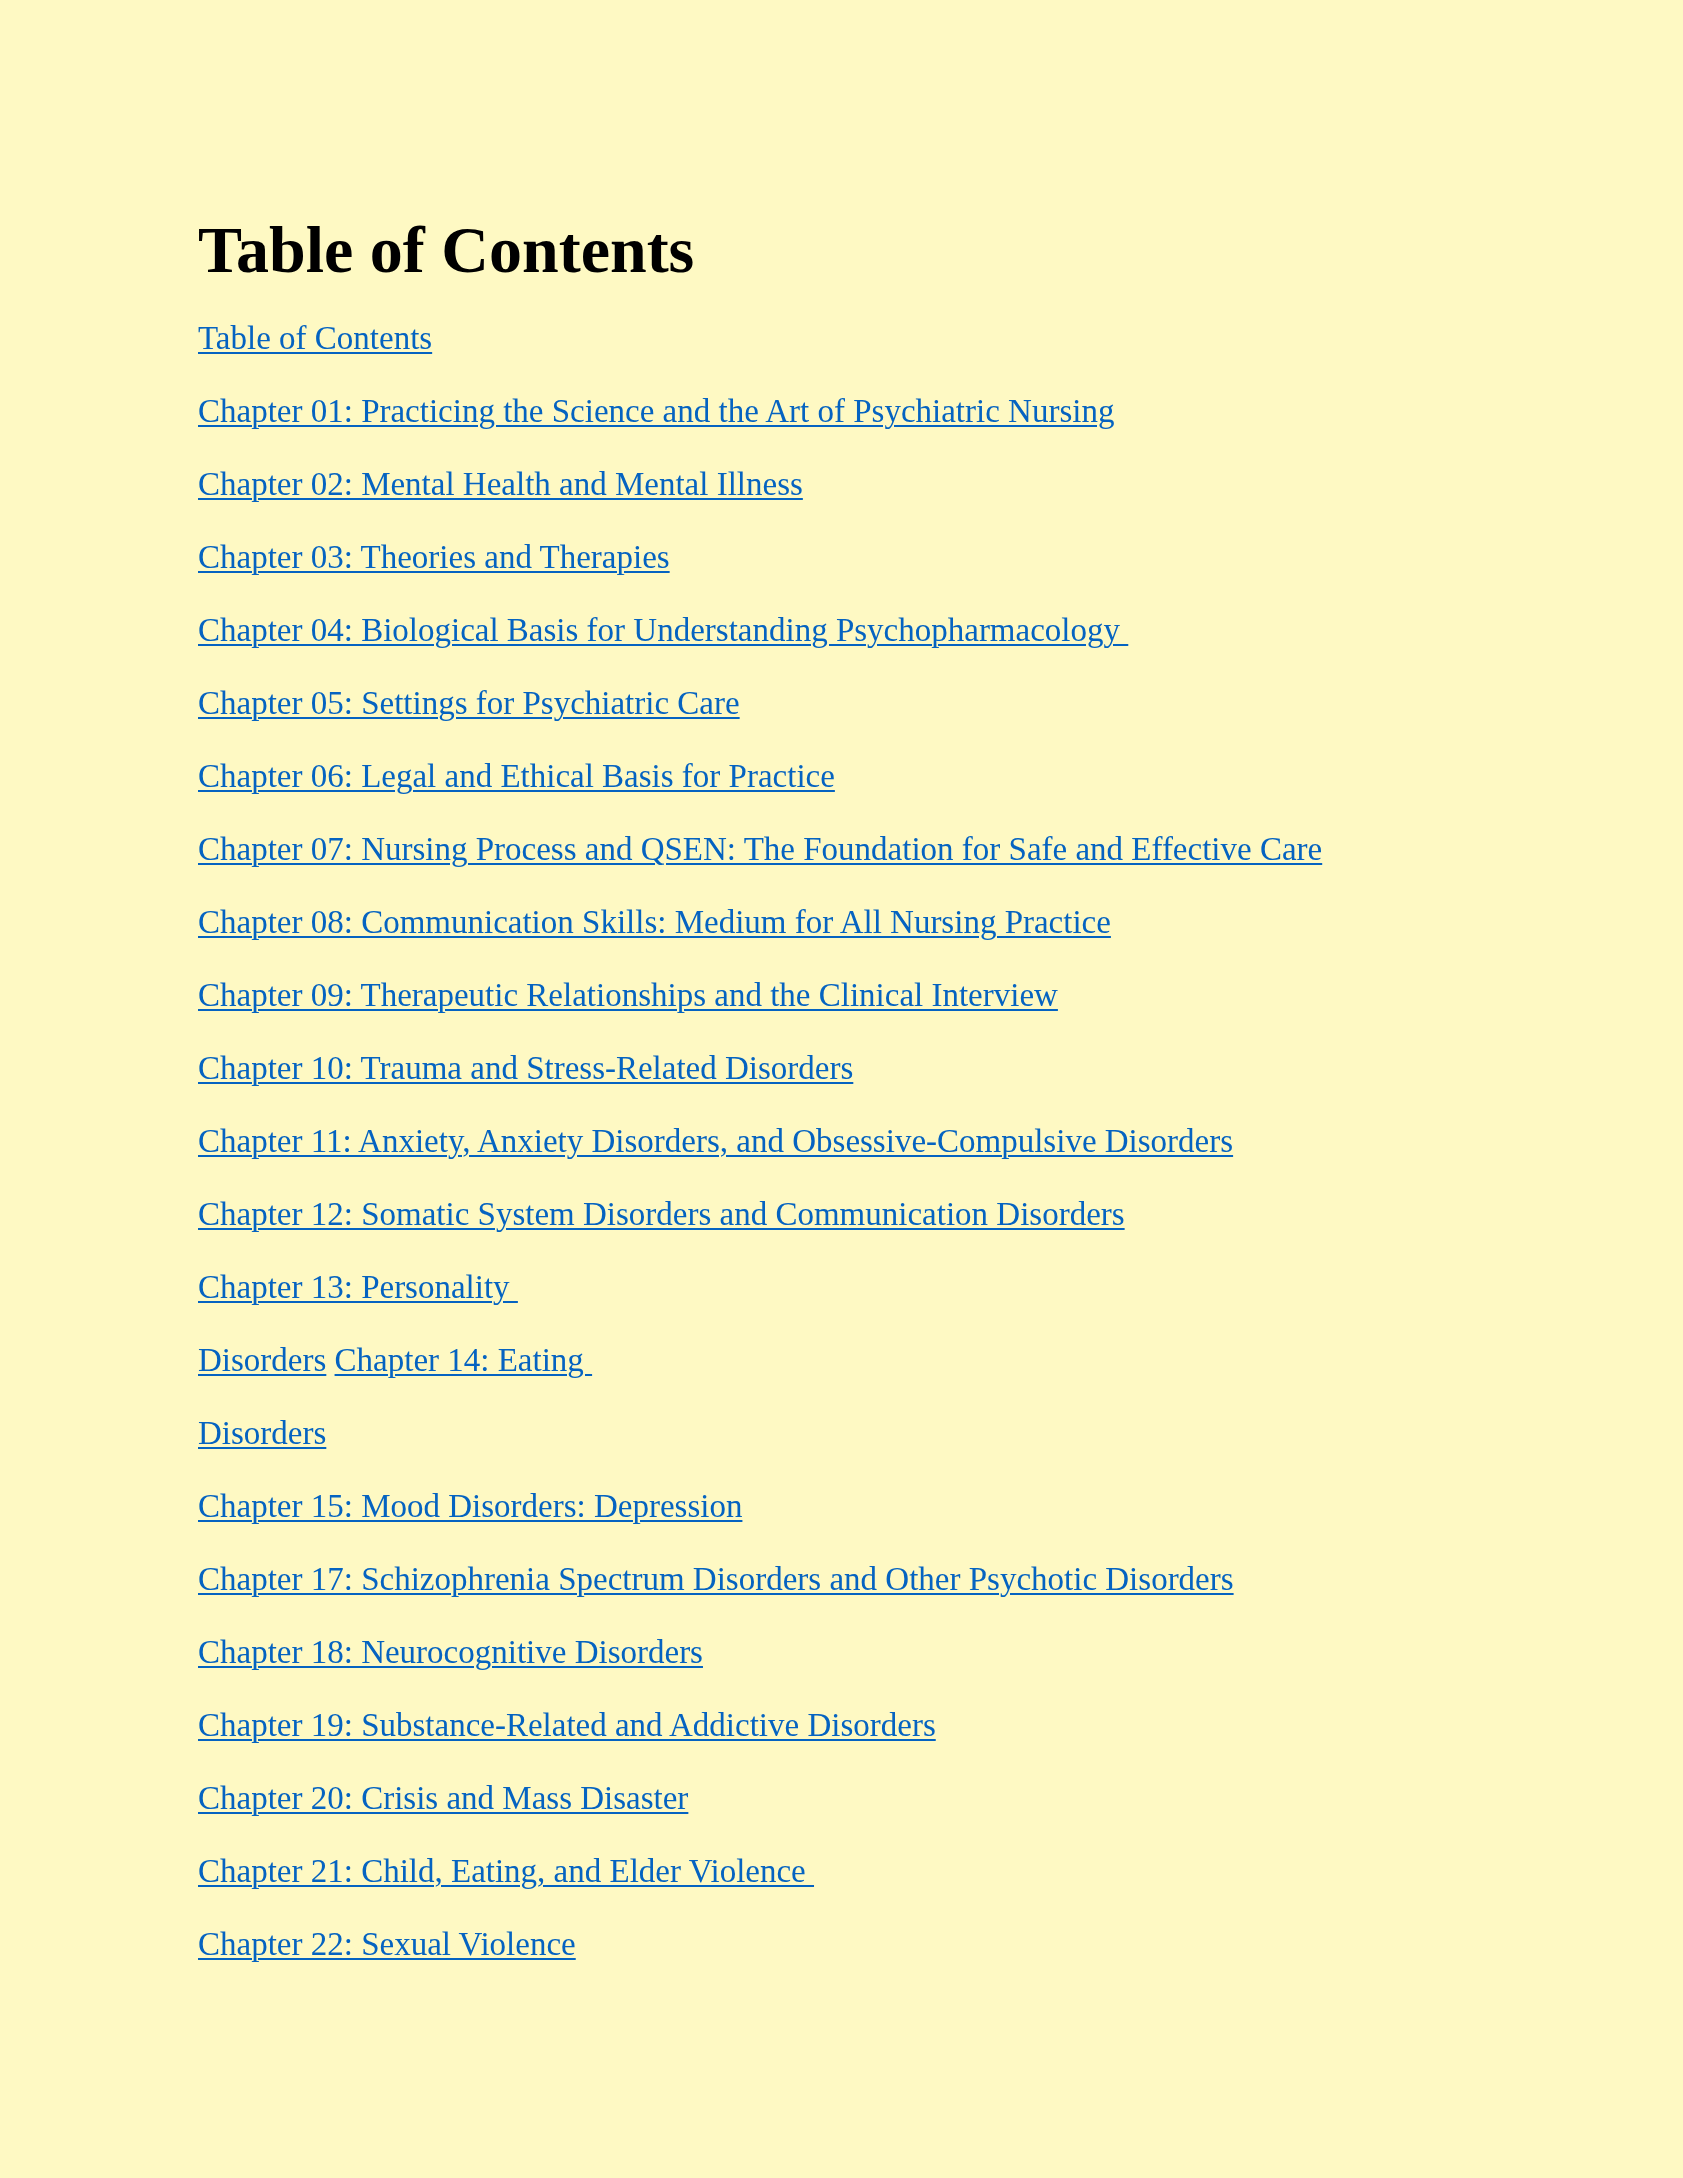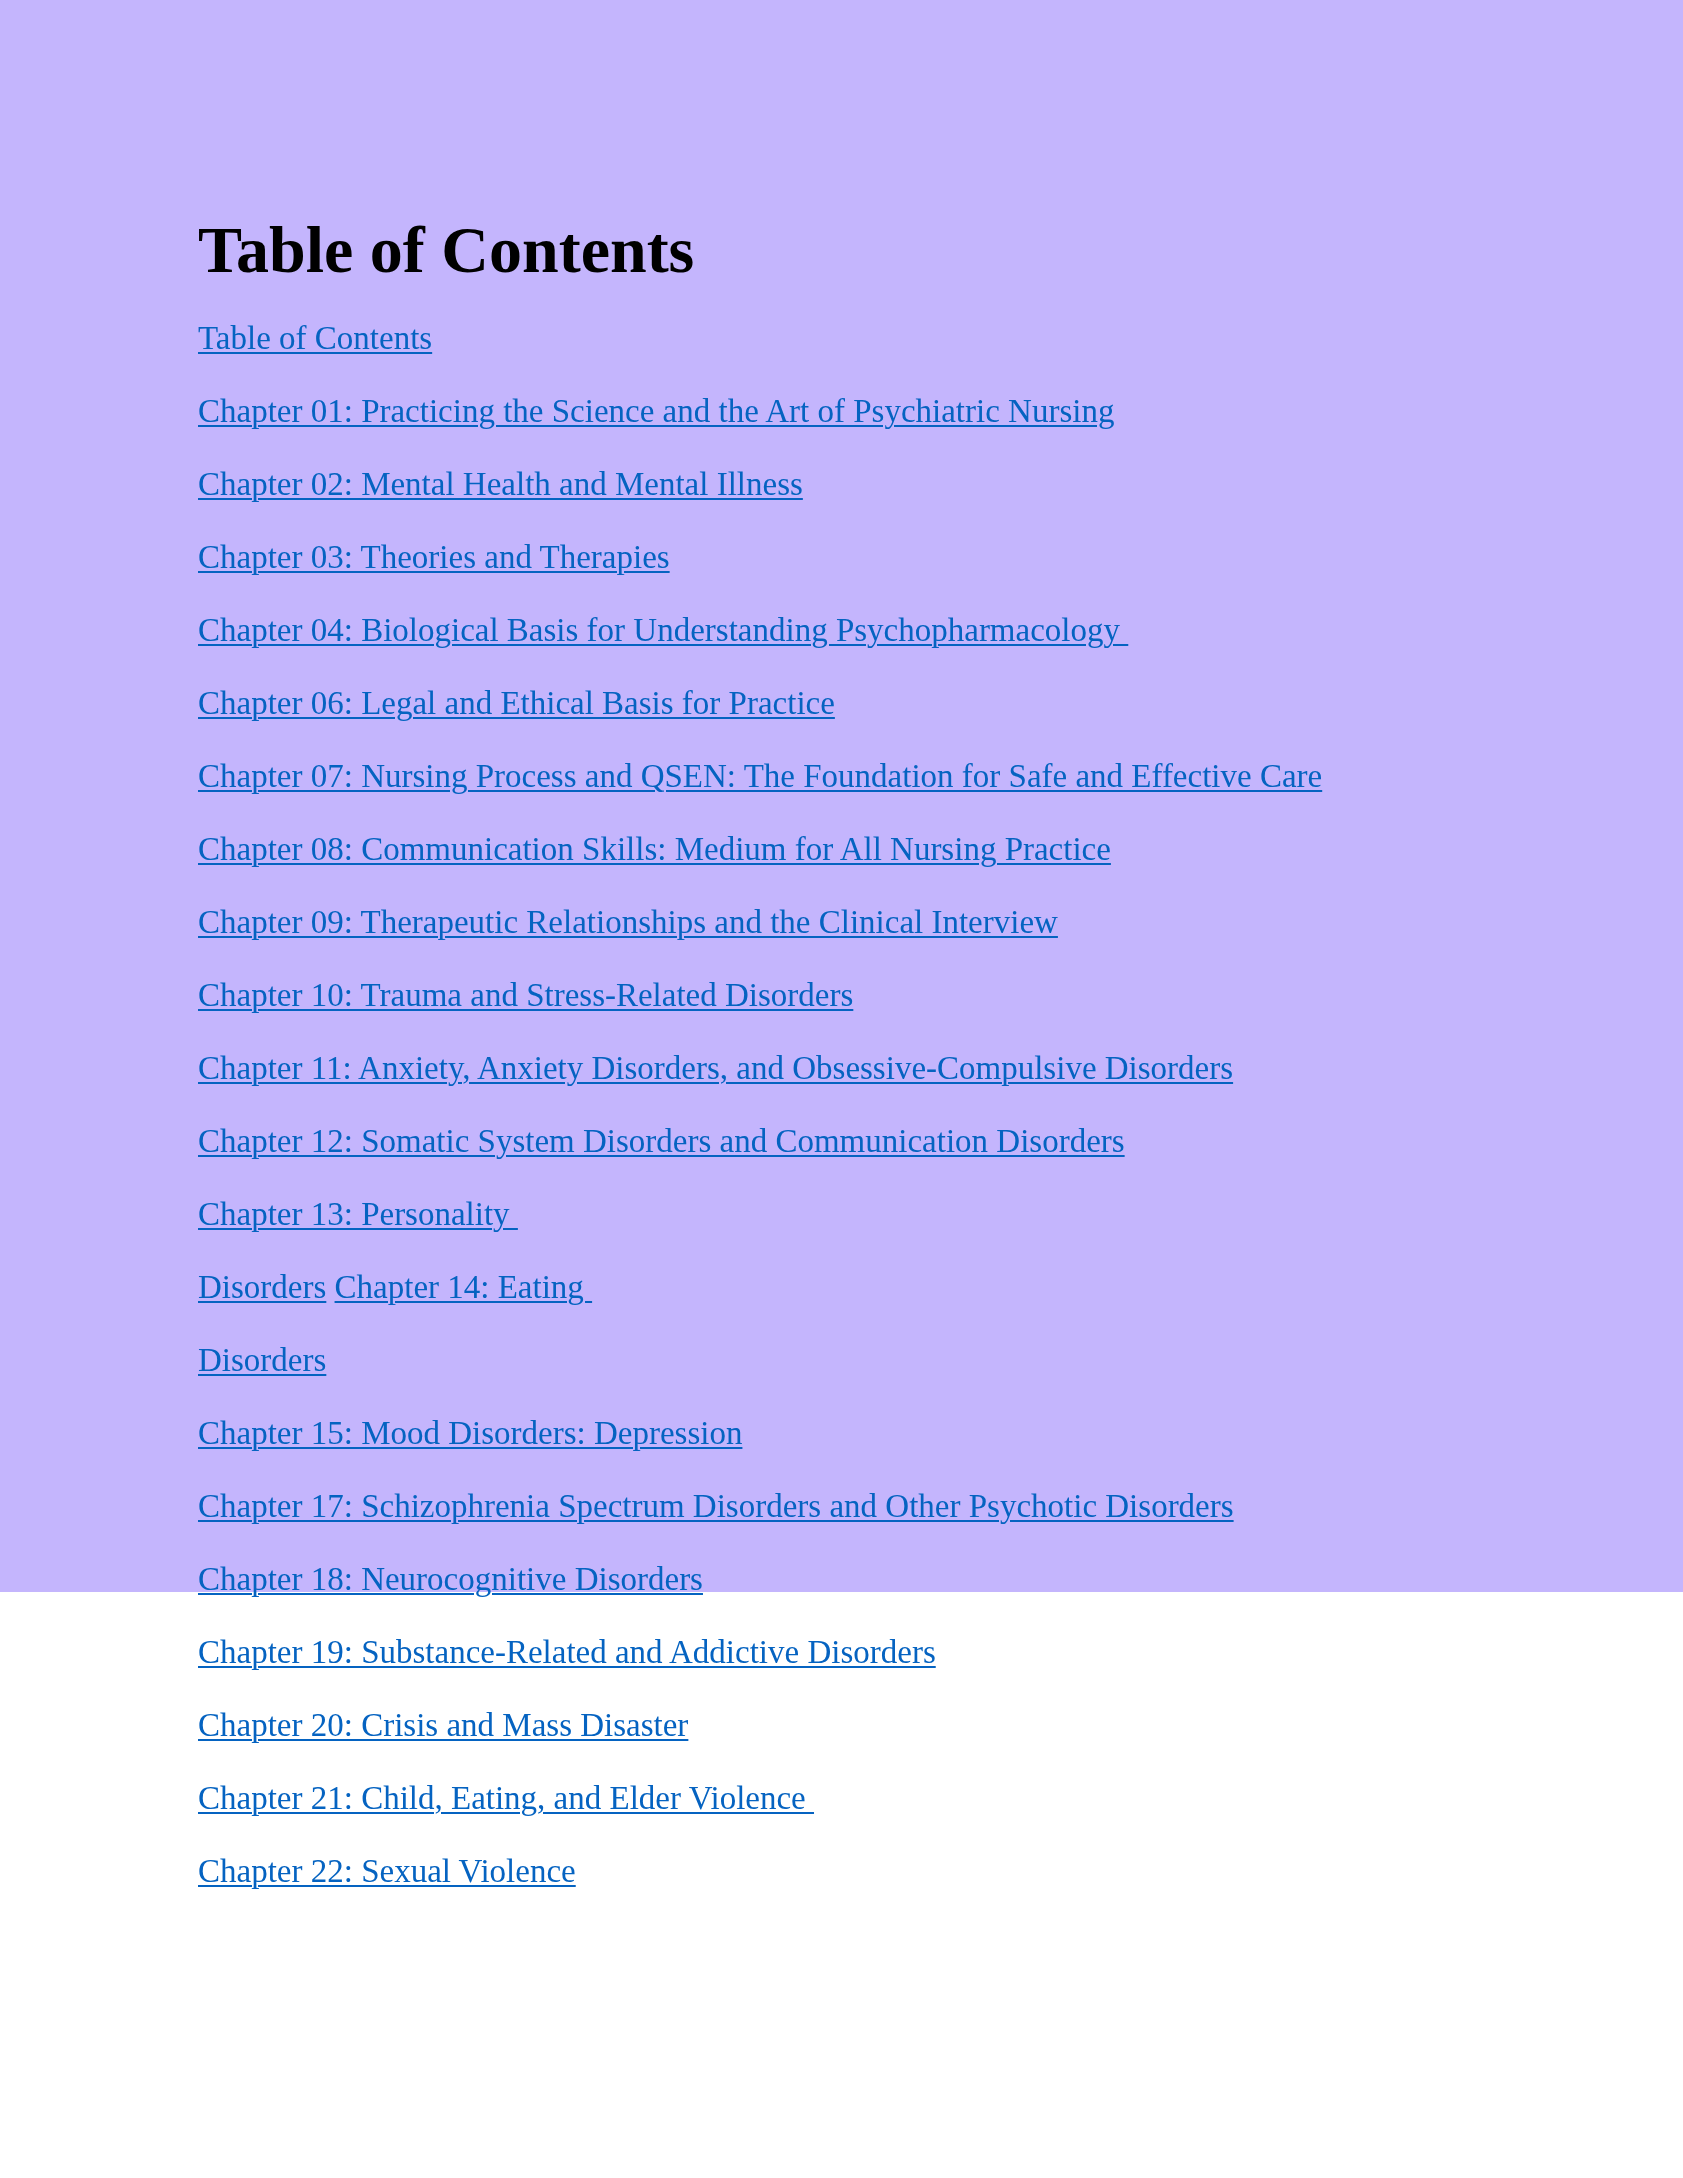--- a/index.html
+++ b/index.html
@@ -1,17 +1,17 @@
 <!DOCTYPE html>
 <html><head>
 <meta charset="utf-8">
 <style>
   html, body { margin: 0; padding: 0; background: #ffffff; }
   body { width: 1683px; height: 2178px; position: relative; overflow: hidden; }
-  .page { position: absolute; left: 0; top: 0; width: 1683px; height: 1592px; background: #c4b5fd; }
+  .page { position: absolute; left: 0; top: 0; width: 1683px; height: 2178px; background: #fef9c3; }
   .title {
     position: absolute; left: 198px; top: 210px;
     margin: 0; font-family: "Liberation Serif", serif; font-weight: bold;
     font-size: 66px; line-height: 79px; color: #000000; white-space: nowrap;
   }
   .toc {
     position: absolute; left: 198px; top: 318px;
     margin: 0; padding: 0; list-style: none;
   }
   .toc-item {
@@ -28,20 +28,21 @@
 <body>
 
 <div class="page">
   <h1 class="title">Table of Contents</h1>
   <ul class="toc" id="toc">
       <li class="toc-item"><a class="toc-link" style="color: rgb(5, 99, 193);">Table of Contents</a></li>
       <li class="toc-item"><a class="toc-link" style="color: rgb(5, 99, 193);">Chapter 01: Practicing the Science and the Art of Psychiatric Nursing</a></li>
       <li class="toc-item"><a class="toc-link" style="color: rgb(5, 99, 193); margin-top: 24px;">Chapter 02: Mental Health and Mental Illness</a></li>
       <li class="toc-item"><a class="toc-link" style="color: rgb(5, 99, 193);">Chapter 03: Theories and Therapies</a></li>
       <li class="toc-item"><a class="toc-link" style="color: rgb(5, 99, 193);">Chapter 04: Biological Basis for Understanding Psychopharmacology </a></li>
+      <li class="toc-item"><a class="toc-link" style="color: rgb(5, 99, 193);">Chapter 05: Settings for Psychiatric Care</a></li>
       <li class="toc-item"><a class="toc-link" style="color: rgb(5, 99, 193);">Chapter 06: Legal and Ethical Basis for Practice</a></li>
       <li class="toc-item"><a class="toc-link" style="color: rgb(5, 99, 193);">Chapter 07: Nursing Process and QSEN: The Foundation for Safe and Effective Care</a></li>
       <li class="toc-item"><a class="toc-link" style="color: rgb(5, 99, 193);">Chapter 08: Communication Skills: Medium for All Nursing Practice</a></li>
       <li class="toc-item"><a class="toc-link" style="color: rgb(5, 99, 193);">Chapter 09: Therapeutic Relationships and the Clinical Interview</a></li>
       <li class="toc-item"><a class="toc-link" style="color: rgb(5, 99, 193);">Chapter 10: Trauma and Stress-Related Disorders</a></li>
       <li class="toc-item"><a class="toc-link" style="color: rgb(5, 99, 193);">Chapter 11: Anxiety, Anxiety Disorders, and Obsessive-Compulsive Disorders</a></li>
       <li class="toc-item"><a class="toc-link" style="color: rgb(5, 99, 193);">Chapter 12: Somatic System Disorders and Communication Disorders</a></li>
       <li class="toc-item"><a class="toc-link" style="color: rgb(5, 99, 193);">Chapter 13: Personality </a></li>
       <li class="toc-item"><a class="toc-link" style="color: rgb(5, 99, 193);">Disorders</a><span> </span><a class="toc-link" style="color: rgb(5, 99, 193); text-align: center;">Chapter 14: Eating </a></li>
       <li class="toc-item"><a class="toc-link" style="color: rgb(5, 99, 193);">Disorders</a></li>

